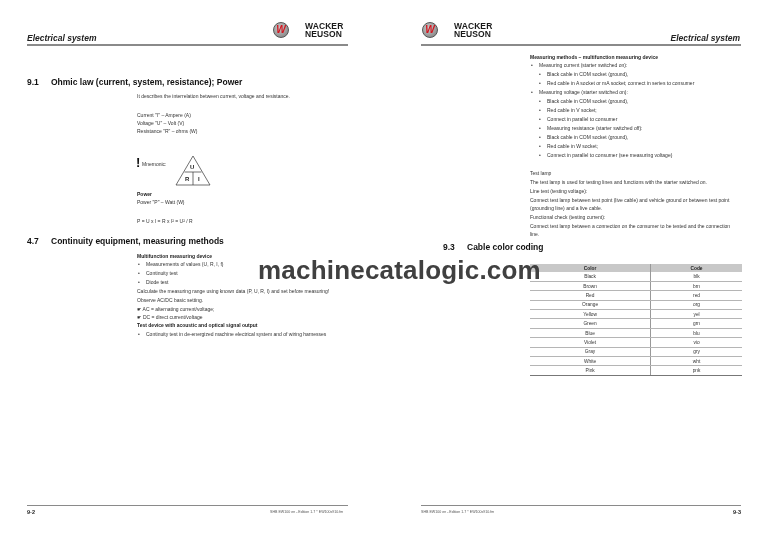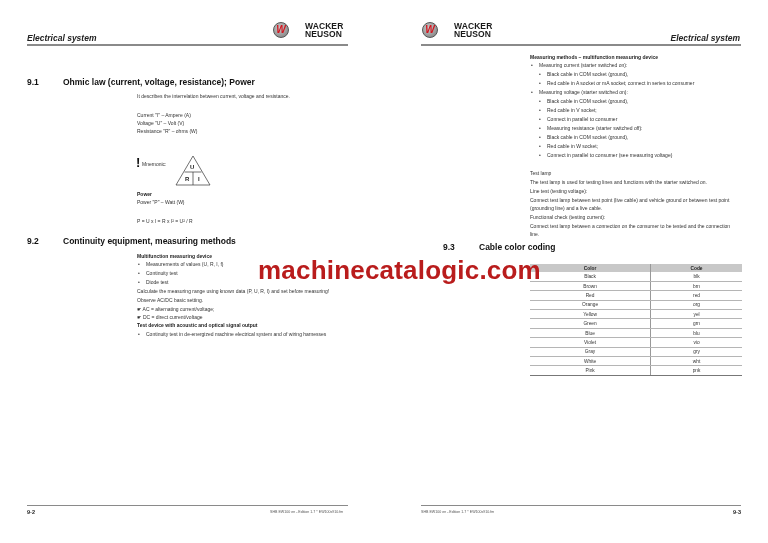--- a/index.html
+++ b/index.html
@@ -13,32 +13,32 @@
     .hdr-title { position: absolute; font-style: italic; font-weight: bold; font-size: 8.5px; color: #222; top: 33px; }
     .hdr-rule { position: absolute; top: 44px; height: 2px; background: #8a8a8a; }
     .logo { position: absolute; top: 22px; display: flex; align-items: center; }
     .logo-circle { width: 16px; height: 16px; border-radius: 50%; background: radial-gradient(circle at 40% 35%, #c9c9c9, #7a7a7a); border: 1px solid #555; display: flex; align-items: center; justify-content: center; }
     .logo-w { color: #d2141e; font-weight: bold; font-size: 10px; font-style: italic; line-height: 1; }
     .logo-text { margin-left: 16px; font-weight: bold; font-size: 8.5px; line-height: 8px; color: #1a1a1a; letter-spacing: 0.1px; }
 
     .h1 { position: absolute; left: 27px; top: 54px; font-weight: bold; font-size: 12.5px; color: #111; }
     .h1 .num { display: inline-block; width: 18px; }
     .h2 { position: absolute; font-weight: bold; font-size: 8.5px; color: #111; }
-    .h2 .num { display: inline-block; width: 36px; }
+    .h2 .num { display: inline-block; width: 24px; }
 
     .txt { position: absolute; font-size: 5px; color: #333; line-height: 7.6px; white-space: nowrap; }
     .txt.bold { font-weight: bold; color: #222; }
     .bullet::before { content: "•"; display: inline-block; width: 8px; padding-left: 1px; }
     .sub { padding-left: 8px; }
 
     .warn { position: absolute; left: 136px; top: 155px; font-weight: bold; font-size: 13px; color: #111; }
     .mnem-label { position: absolute; left: 142px; top: 161px; font-size: 5px; color: #333; }
     .tri { position: absolute; left: 175px; top: 155px; width: 36px; height: 31px; }
 
-    .watermark { position: absolute; left: 258px; top: 255px; font-weight: bold; font-size: 26px; color: #b91c1c; letter-spacing: 0.2px; }
+    .watermark { position: absolute; left: 258px; top: 255px; font-weight: bold; font-size: 26px; color: #404040; letter-spacing: 0.2px; }
 
     .foot-rule { position: absolute; top: 505px; height: 1px; background: #8a8a8a; }
     .foot-num { position: absolute; top: 509px; font-weight: bold; font-size: 5.5px; color: #222; }
     .foot-ref { position: absolute; top: 510px; font-size: 3.6px; color: #555; }
 
     table.cc { position: absolute; left: 530px; top: 264px; width: 212px; border-collapse: collapse; font-size: 4.8px; color: #333; }
     table.cc th { background: #c8c8c8; font-weight: bold; color: #222; height: 8px; text-align: center; border-right: 1px solid #999; }
     table.cc td { text-align: center; height: 9.4px; border-bottom: 1px solid #b5b5b5; border-right: 1px solid #999; }
     table.cc th:last-child, table.cc td:last-child { border-right: none; }
     table.cc tr:last-child td { border-bottom: 1px solid #777; }
@@ -54,21 +54,21 @@
       </div>
     <div class="logo-text">
       <div>WACKER</div>
       <div>NEUSON</div>
     </div>
   </div>
   <div class="hdr-rule" style="left:27px; width:321px;"></div>
 
 
   <div class="h2" style="left:27px; top:77px;">
-    <span class="num">9.1</span><span>Ohmic law (current, voltage, resistance); Power</span>
+    <span class="num">9.1</span><span>Ohmic law (current, system, resistance); Power</span>
   </div>
 
   <div class="txt" style="left:137px; top:93px;">It describes the interrelation between current, voltage and resistance.</div>
   <div class="txt" style="left:137px; top:112px;">Current "I" – Ampere (A)</div>
   <div class="txt" style="left:137px; top:120px;">Voltage "U" – Volt (V)</div>
   <div class="txt" style="left:137px; top:128px;">Resistance "R" – ohms (W)</div>
 
   <div class="warn">!</div>
   <div class="mnem-label">Mnemonic:</div>
   <div class="tri">
@@ -80,21 +80,21 @@
     <span style="position:absolute; left:15px; top:9px; font-size:6px; font-weight:bold;">U</span>
     <span style="position:absolute; left:10px; top:21px; font-size:6px; font-weight:bold;">R</span>
     <span style="position:absolute; left:23px; top:21px; font-size:6px; font-weight:bold;">I</span>
   </div>
 
   <div class="txt bold" style="left:137px; top:191px;">Power</div>
   <div class="txt" style="left:137px; top:199px;">Power "P" – Watt (W)</div>
   <div class="txt" style="left:137px; top:218px;">P = U x I = R x I² = U² / R</div>
 
   <div class="h2" style="left:27px; top:236px;">
-    <span class="num">9.2</span><span>Continuity equipment, measuring methods</span>
+    <span class="num">4.7</span><span>Continuity equipment, measuring methods</span>
   </div>
 
   <div class="txt bold" style="left:137px; top:253px;">Multifunction measuring device</div>
   <div class="txt bullet" style="left:137px; top:261px;">Measurements of values (U, R, I, f)</div>
   <div class="txt bullet" style="left:137px; top:270px;">Continuity test</div>
   <div class="txt bullet" style="left:137px; top:279px;">Diode test</div>
   <div class="txt" style="left:137px; top:288px;">Calculate the measuring range using known data (P, U, R, I) and set before measuring!</div>
   <div class="txt" style="left:137px; top:297px;">Observe AC/DC basic setting.</div>
   <div class="txt" style="left:137px; top:306px;"><span>☛ </span><span>AC = alternating current/voltage;</span></div>
   <div class="txt" style="left:137px; top:314px;"><span>☛ </span><span>DC = direct current/voltage</span></div>

